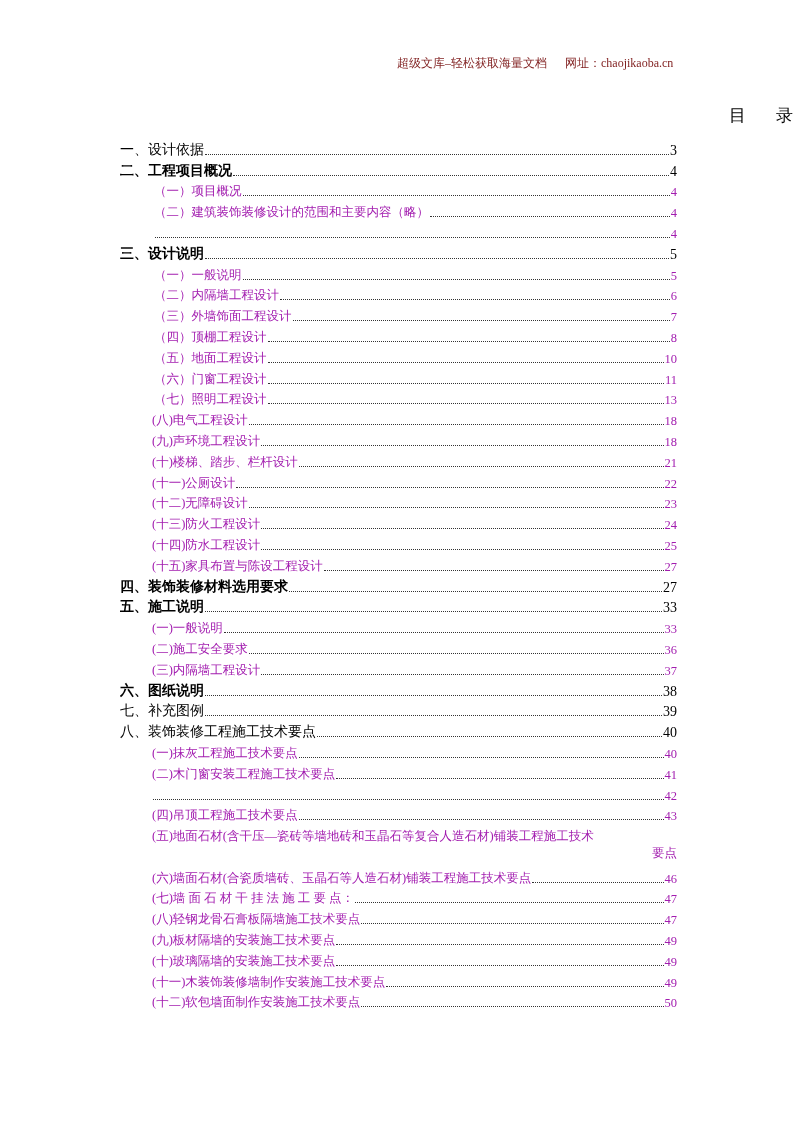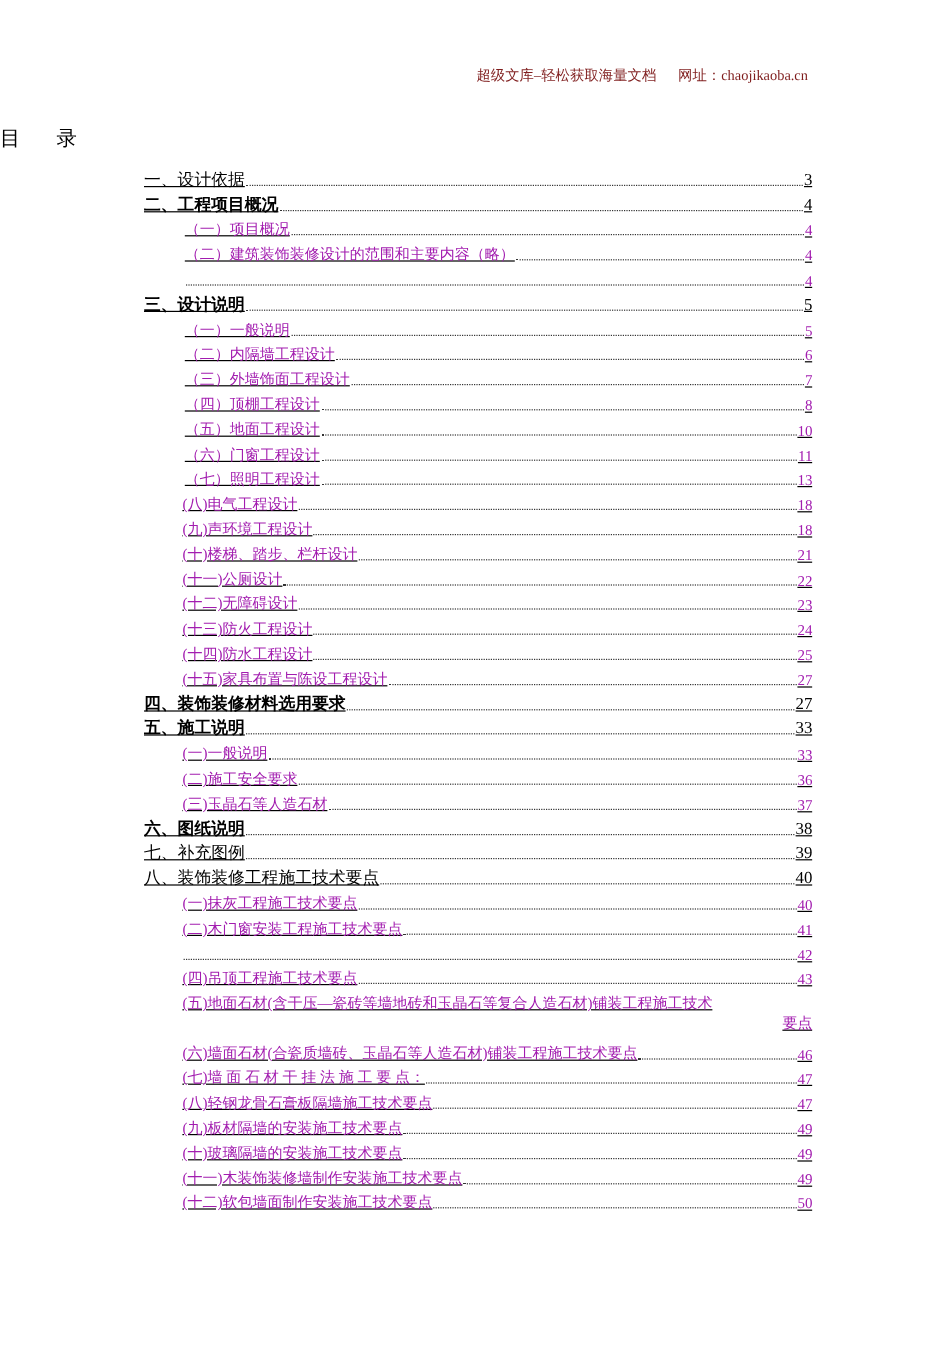--- a/index.html
+++ b/index.html
@@ -4,26 +4,26 @@
   <style>
     html, body { margin: 0; padding: 0; background: #ffffff; }
     body { width: 793px; height: 1122px; position: relative; overflow: hidden; color: #000; }
     .header {
       position: absolute; top: 55px; left: 397px;
       font-family: "Liberation Serif", "DejaVu Serif", serif;
       font-size: 12px; color: #7f1d1d; white-space: nowrap;
     }
     .header .gap { display: inline-block; width: 18px; }
     .title {
-      position: absolute; top: 104px; left: 0; width: 793px; text-align: left;
+      position: absolute; top: 104px; left: 0; width: 793px; text-align: right;
       font-family: "DejaVu Sans", sans-serif; font-size: 17px; letter-spacing: 0;
     }
     .title span { display: inline-block; }
     .title .t2 { margin-left: 30px; }
-    .toc { position: absolute; top: 138px; left: 120px; width: 557px; text-decoration: underline; }
+    .toc { position: absolute; top: 138px; left: 120px; width: 557px; }
     .row {
       display: flex; align-items: flex-end; height: 20.8px;
       white-space: nowrap; overflow: hidden;
     }
     .row .label { flex: 0 0 auto; }
     .row .leader {
       flex: 1 1 auto; overflow: hidden; margin: 0 1px;
       border-bottom: 1.4px dotted #333; height: 0; margin-bottom: 4px;
     }
     .row .page { flex: 0 0 auto; }
@@ -166,21 +166,21 @@
       <span class="label">(一)一般说明</span>
       <span class="leader"></span>
       <span class="page">33</span>
     </div>
     <div class="row l2">
       <span class="label">(二)施工安全要求</span>
       <span class="leader"></span>
       <span class="page">36</span>
     </div>
     <div class="row l2">
-      <span class="label">(三)玉晶石等人造石材</span>
+      <span class="label">(三)内隔墙工程设计</span>
       <span class="leader"></span>
       <span class="page">37</span>
     </div>
     <div class="row l1 bold">
       <span class="label">六、图纸说明</span>
       <span class="leader"></span>
       <span class="page">38</span>
     </div>
     <div class="row l1">
       <span class="label">七、补充图例</span>

